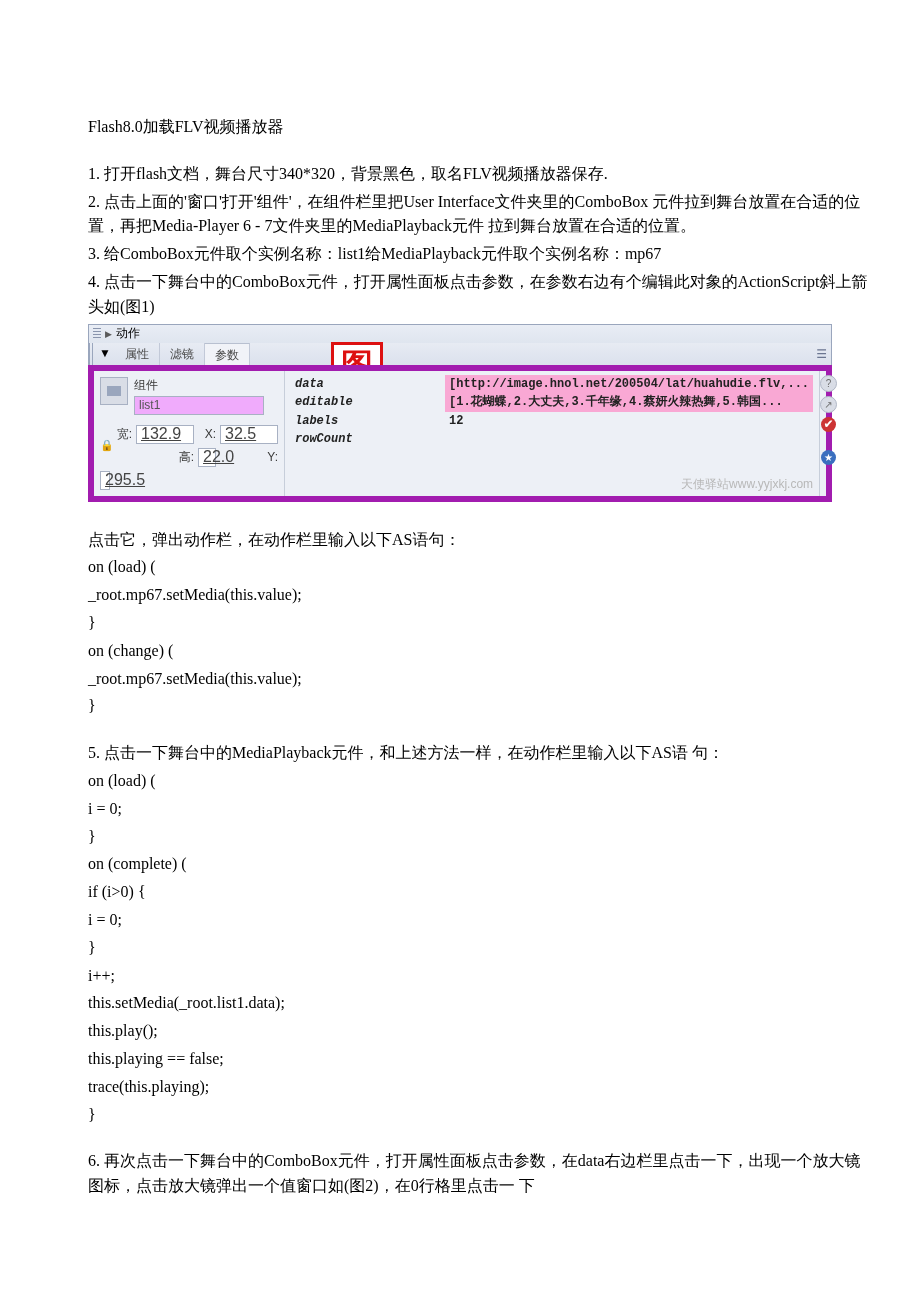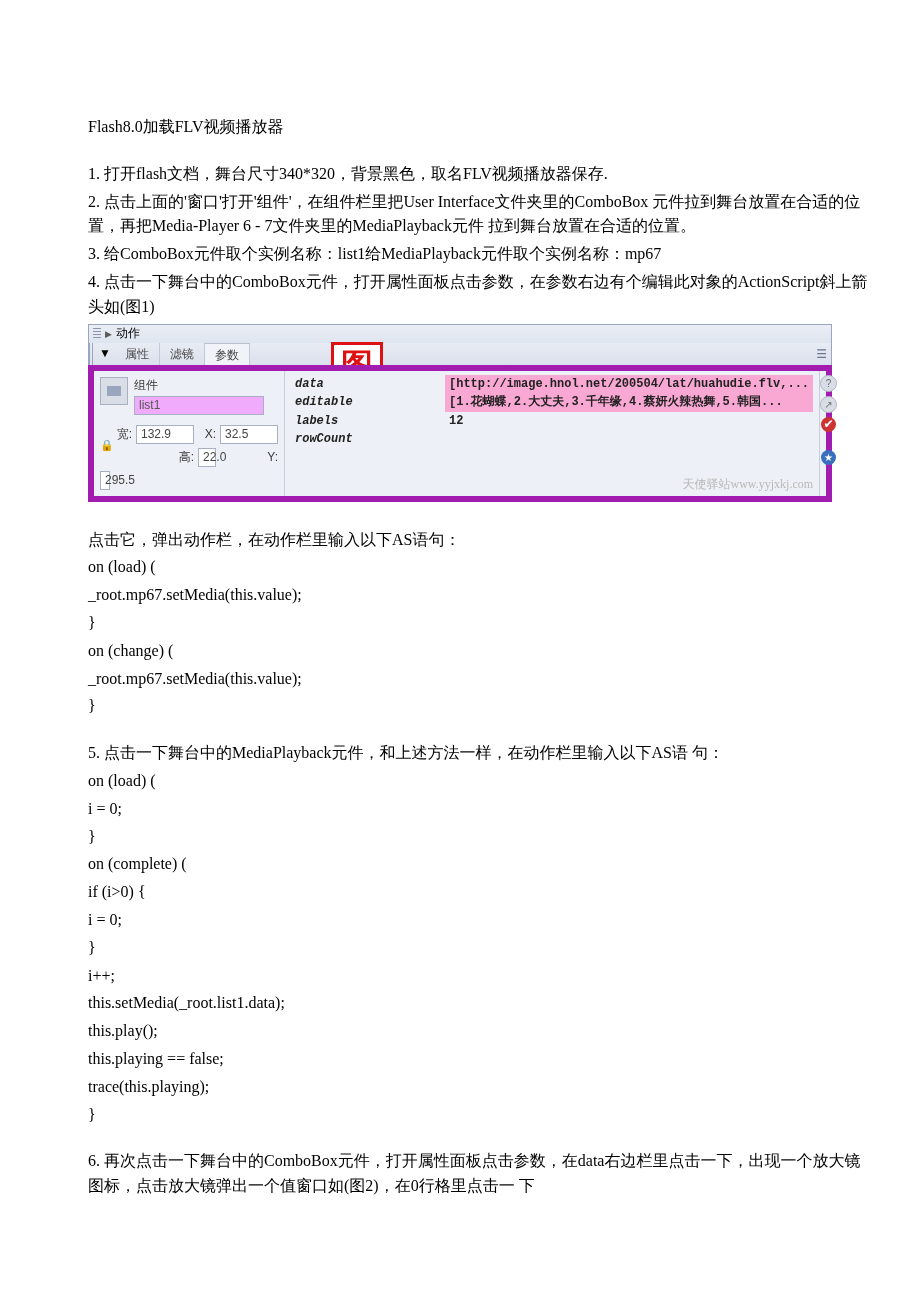--- a/index.html
+++ b/index.html
@@ -103,21 +103,21 @@
     margin-top: 10px;
     display: grid;
     grid-template-columns: 10px 18px 58px 18px 58px;
     gap: 4px 4px;
     align-items: center;
   }
   .lock { font-size:11px; color:#555; grid-row: 1 / span 2; }
   .dim-grid .dl { text-align:right; color:#3a3a3a; }
   .dim-grid .dv {
     height:17px; border:1px solid #a8b1c3; background:#fff;
-    padding:0 4px; color:#444; font-size:12px; display:flex; align-items:center;
+    padding:0 4px; color:#444; font-size:16px; display:flex; align-items:center;text-decoration:underline;
   }
 
   .col-params {
     flex: 1;
     display:flex;
   }
   .param-names {
     width: 150px;
     padding: 4px 0 4px 10px;
     font-family: "Courier New", monospace;
@@ -137,21 +137,21 @@
     line-height: 1.55;
     position: relative;
   }
   .param-vals .row-sel {
     background:#f9a8d4;
     padding: 0 4px;
   }
   .param-vals .row-plain { padding: 0 4px; }
   .watermark {
     position:absolute; right:6px; bottom:2px;
-    color:#b8b8b8; font-family: Liberation Serif, serif; font-size:12px;
+    color:#b8b8b8; font-family: Liberation Sans, sans-serif; font-size:12px;
     font-weight: normal;
   }
 
   .side-icons {
     width: 20px;
     border-left: 1px solid #c7ceda;
     display:flex; flex-direction:column; align-items:center; gap:4px; padding:4px 0;
   }
   .side-icons .ic {
     width:15px; height:15px; border-radius:50%;

